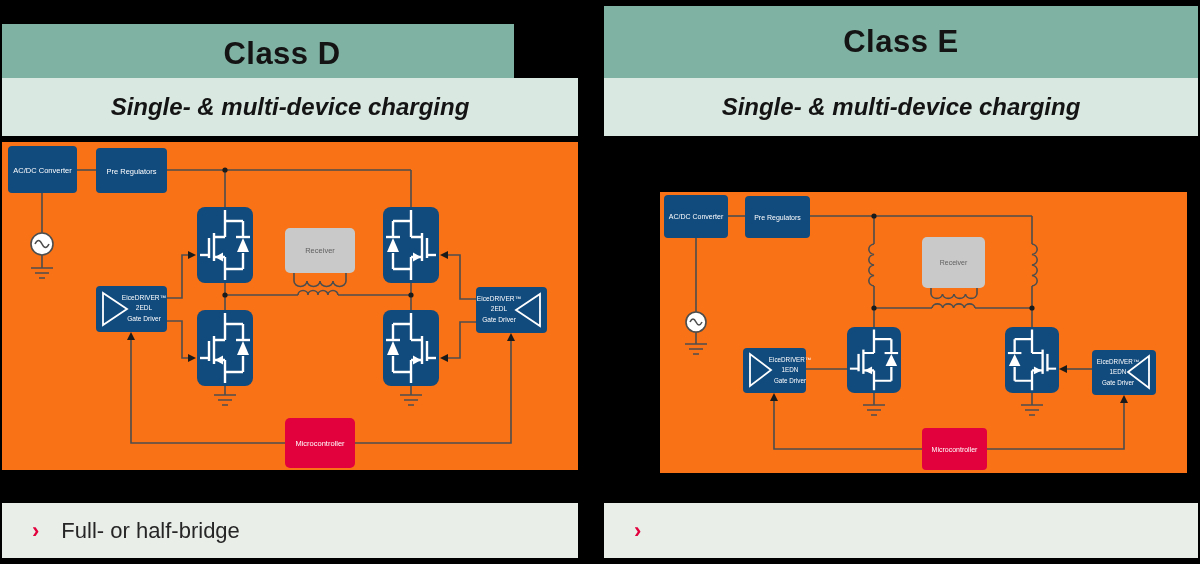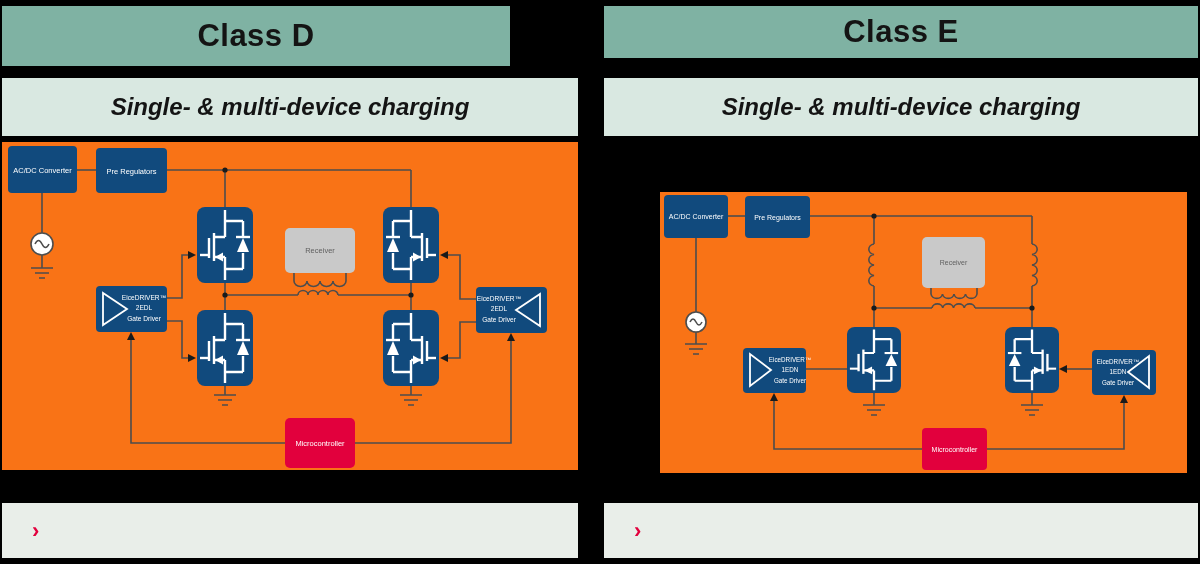--- a/index.html
+++ b/index.html
@@ -24,21 +24,21 @@
   .drv-label{fill:#ffffff;font-size:6.6px;text-anchor:middle;font-family:"Liberation Sans",sans-serif;}
   .rcv-label{fill:#5f5f5f;font-size:7.5px;text-anchor:middle;font-family:"Liberation Sans",sans-serif;}
   .white-ln{stroke:#ffffff;stroke-width:2.4;fill:none;}
   .tri-outline{stroke:#ffffff;stroke-width:1.8;fill:none;}
 </style>
 </head>
 <body>
 
 <div class="stage">
 
-  <div class="hdr" style="left:2px;top:6px;width:508px;height:60px;">
+  <div class="hdr" style="left:2px;top:24px;width:464px;height:60px;padding-left:48px;">
     <span>Class D</span>
   </div>
 
   <div class="sub" style="left:2px;top:78px;width:576px;height:58px;">
     <span>Single- &amp; multi-device charging</span>
   </div>
 
   <div class="panel" style="left:2px;top:142px;width:576px;height:328px;">
     <svg width="576" height="328" viewBox="0 0 576 328">
       <defs>
@@ -127,23 +127,24 @@
         <polygon class="arr" points="438,113 446,109 446,117"></polygon>
         <polygon class="arr" points="438,216 446,212 446,220"></polygon>
         <polygon class="arr" points="129,190 125,198 133,198"></polygon>
         <polygon class="arr" points="509,191 505,199 513,199"></polygon>
       </g>
     </svg>
   </div>
 
   <div class="foot" style="left:2px;top:503px;width:576px;height:55px;">
     <span class="chev">›</span>
-  </div>
-
-  <div class="hdr" style="left:604px;top:6px;width:594px;height:52px;">
+    <span>Full- or half-bridge</span>
+  </div>
+
+  <div class="hdr" style="left:604px;top:6px;width:594px;height:72px;">
     <span>Class E</span>
   </div>
 
   <div class="sub" style="left:604px;top:78px;width:594px;height:58px;">
     <span>Single- &amp; multi-device charging</span>
   </div>
 
   <div class="panel" style="left:660px;top:192px;width:527px;height:281px;">
     <svg width="527" height="281" viewBox="0 0 527 281">
 

